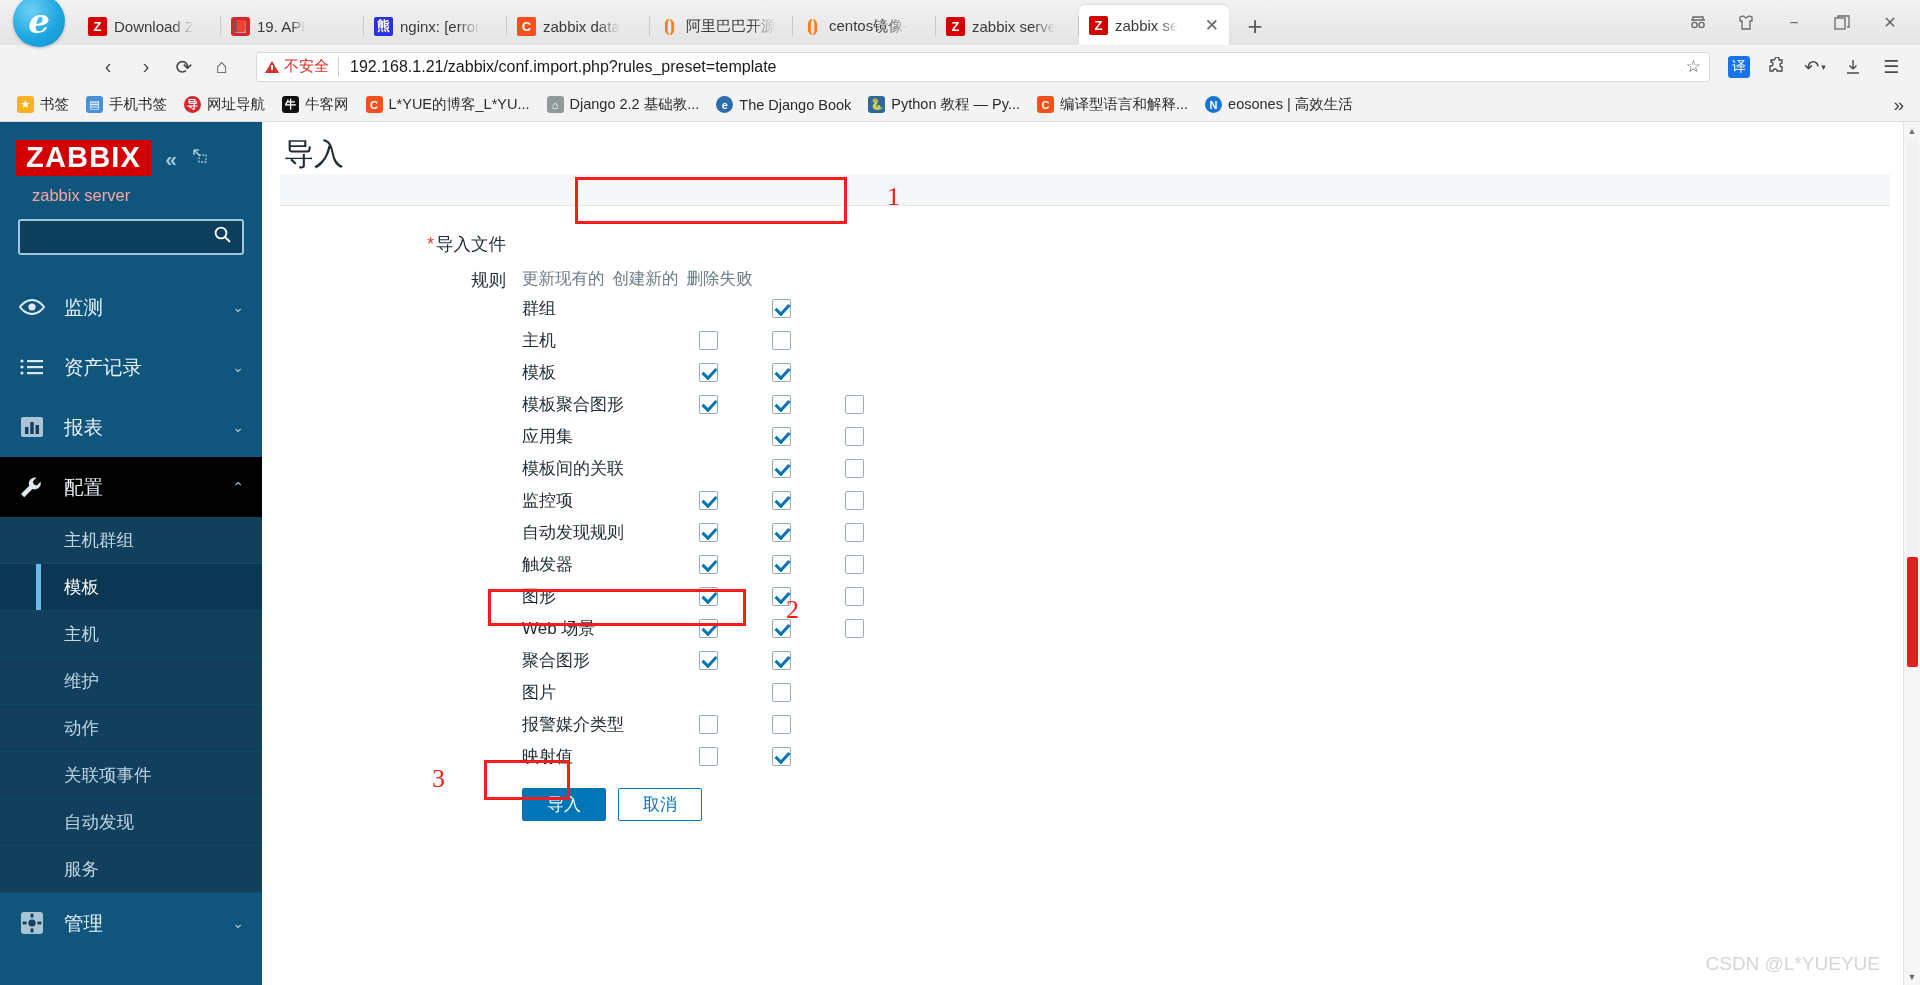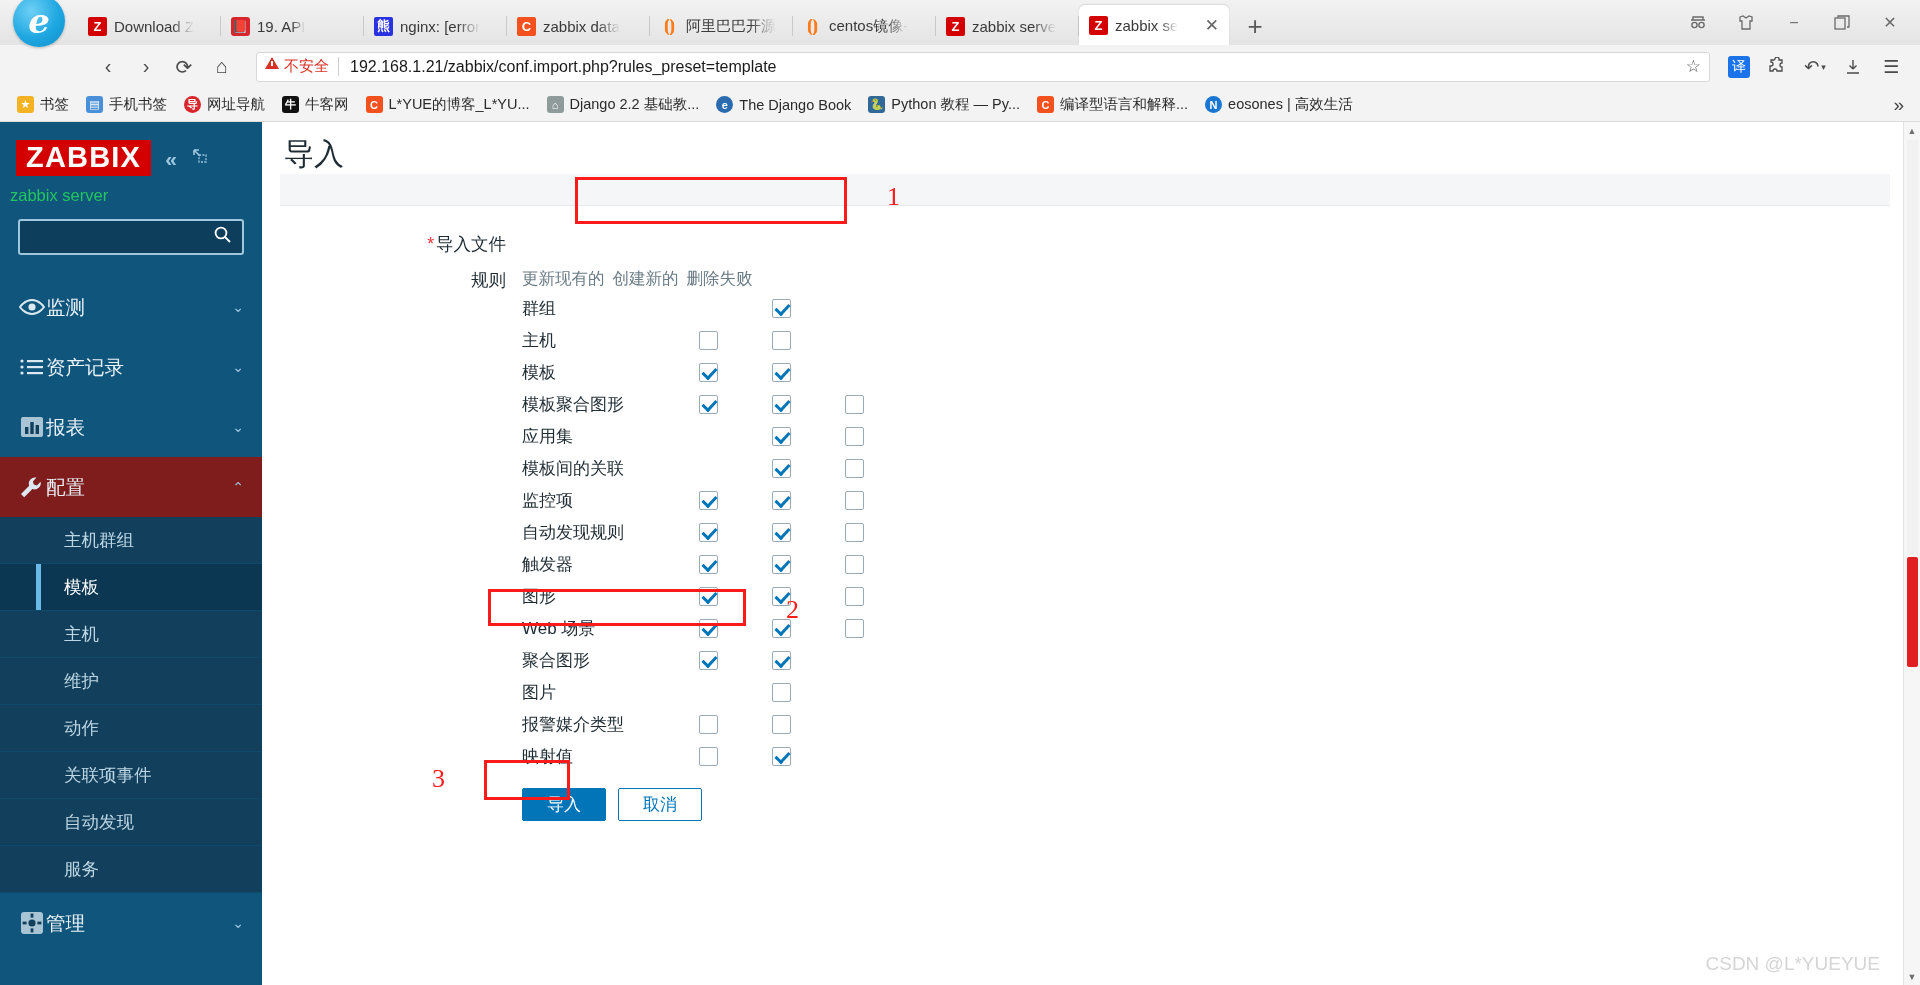--- a/index.html
+++ b/index.html
@@ -33,21 +33,21 @@
 
   .newtab { width:52px; flex:0 0 52px; height:38px; display:flex; align-items:center; justify-content:center; font-size:26px; color:#5a5a5a; font-weight:300; }
   .winctl { display:flex; align-items:center; height:45px; padding-right:6px; flex:0 0 auto; }
   .winctl > div { width:48px; height:34px; display:flex; align-items:center; justify-content:center; color:#6a6a6a; }
 
   
   .navbar { height:43px; background:#f3f3f3; display:flex; align-items:center; padding:0 12px 0 90px; gap:2px; }
   .navbtn { width:36px; height:36px; display:flex; align-items:center; justify-content:center; color:#4a4a4a; font-size:20px; }
   .omnibox { flex:1 1 auto; height:30px; background:#fff; border:1px solid #d8d8d8; border-radius:3px; display:flex; align-items:center;
              margin:0 10px 0 14px; padding:0 8px; min-width:0; }
-  .insecure { display:flex; gap:5px; color:#d93025; font-size:15px; padding-right:9px; border-right:1px solid #cfcfcf; }
+  .insecure { display:flex; align-items:center; gap:5px; color:#d93025; font-size:15px; padding-right:9px; border-right:1px solid #cfcfcf; }
   .warn-tri { width:0;height:0;border-left:7px solid transparent;border-right:7px solid transparent;border-bottom:12px solid #d93025; position:relative; }
   .warn-tri:after{content:"";position:absolute;left:-1px;top:4px;width:2px;height:5px;background:#fff;}
   .urltext { padding-left:11px; font-size:16px; color:#1a1a1a; font-family:"Liberation Sans",sans-serif; white-space:nowrap; }
   .omni-star { margin-left:auto; color:#555; font-size:17px; }
   .navbar-right { display:flex; align-items:center; gap:4px; }
   .navbar-right > div { width:34px; height:34px; display:flex; align-items:center; justify-content:center; color:#4a4a4a; font-size:18px; }
   .trans-badge { background:#1a73e8; color:#fff !important; width:22px !important; height:22px !important; border-radius:3px; font-size:14px !important; }
 
   
   .bookmarks { height:34px; background:#f3f3f3; display:flex; align-items:center; padding:0 10px 0 10px; gap:3px; border-bottom:1px solid #dcdcdc; overflow:hidden; }
@@ -57,28 +57,28 @@
 
   
   .page { position:relative; width:1920px; height:863px; background:#fff; display:flex; }
 
   
   .sidebar { width:262px; flex:0 0 262px; background:#0b4f73; background:#10557c; color:#fff; position:relative; }
   .sb-head { padding:18px 16px 4px 16px; display:flex; align-items:flex-start; gap:14px; }
   .zlogo { background:#d40000; color:#fff; font-size:29px; font-weight:700; letter-spacing:1.2px; padding:3px 10px 4px 10px; line-height:1; font-family:"Liberation Sans",sans-serif; }
   .sb-collapse { color:#9fc7de; font-size:21px; font-weight:700; margin-top:7px; }
   .sb-pin { color:#9fc7de; font-size:17px; margin-top:7px; }
-  .sb-server { padding:6px 0 0 10px; font-size:16.5px; color:#22c55e; }
+  .sb-server { padding:6px 0 0 32px; font-size:16.5px; color:#fca5a5; }
   .sb-search { margin:14px 18px 0 18px; height:36px; background:#0d3f5c; border:2px solid #9fc7de; border-radius:3px; display:flex; align-items:center; padding:0 10px; }
   .sb-search .mag { margin-left:auto; color:#fff; font-size:18px; }
   .sb-nav { margin-top:22px; }
-  .sb-item { height:60px; display:flex; align-items:center; padding:0 18px; font-size:19.5px; color:#e8f1f6; }
+  .sb-item { height:60px; display:flex; align-items:center; gap:18px; padding:0 18px; font-size:19.5px; color:#e8f1f6; }
   .sb-item .ic { width:28px; flex:0 0 28px; display:flex; align-items:center; justify-content:center; color:#cfe2ec; }
   .sb-item .chev { margin-left:auto; font-size:14px; color:#9fc7de; }
-  .sb-item.active { background:#7f1d1d; }
+  .sb-item.active { background:#000000; }
   .sb-sub { background:#f9a8d4; }
   .sb-subitem { height:47px; display:flex; align-items:center; padding-left:64px; font-size:17.5px; color:#bcd6e4; border-bottom:1px solid #0d4a6c; background:#123f5c; position:relative; }
   .sb-subitem.sel { background:#0c3752; color:#fff; }
   .sb-subitem.sel:before { content:""; position:absolute; left:36px; top:0; bottom:0; width:5px; background:#6bb9e8; }
 
   
   .content { flex:1 1 auto; position:relative; background:#fff; overflow:hidden; }
   .page-title { font-size:30px; color:#1f2c33; padding:12px 0 0 22px; font-weight:400; }
   .form-card { position:absolute; left:0px; top:52px; right:24px; bottom:0; background:#fff; }
   .form-inner { margin:0; padding-top:22px; background:#fff; }

